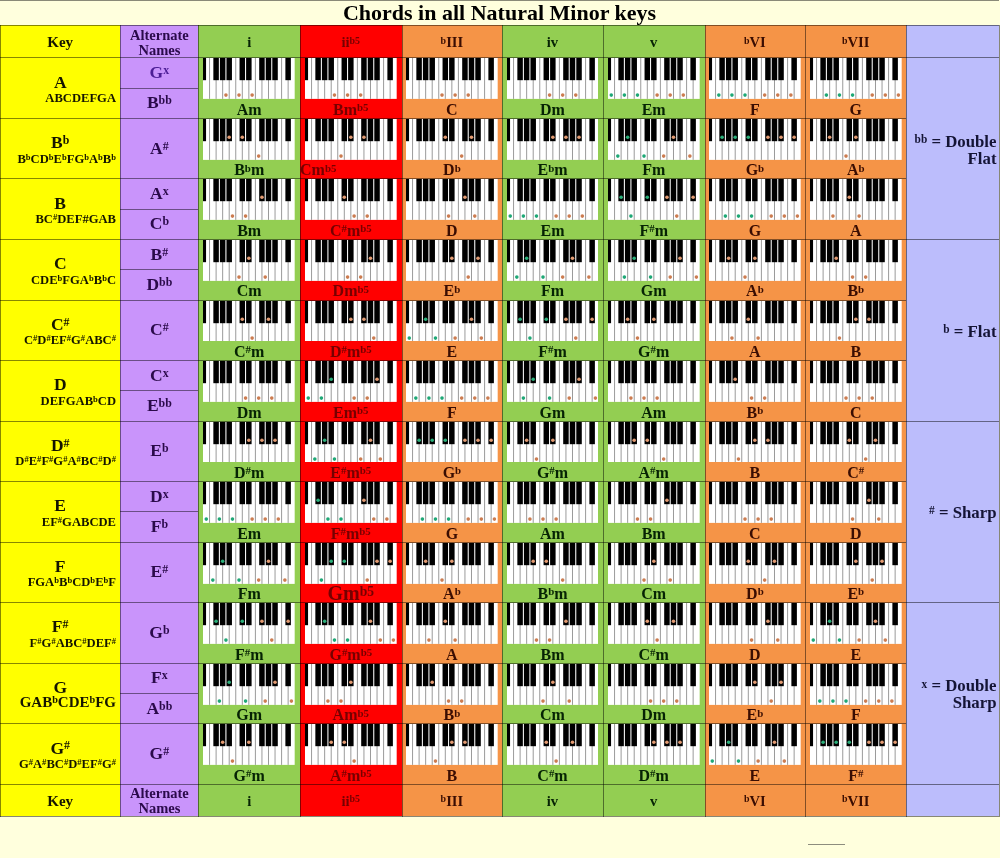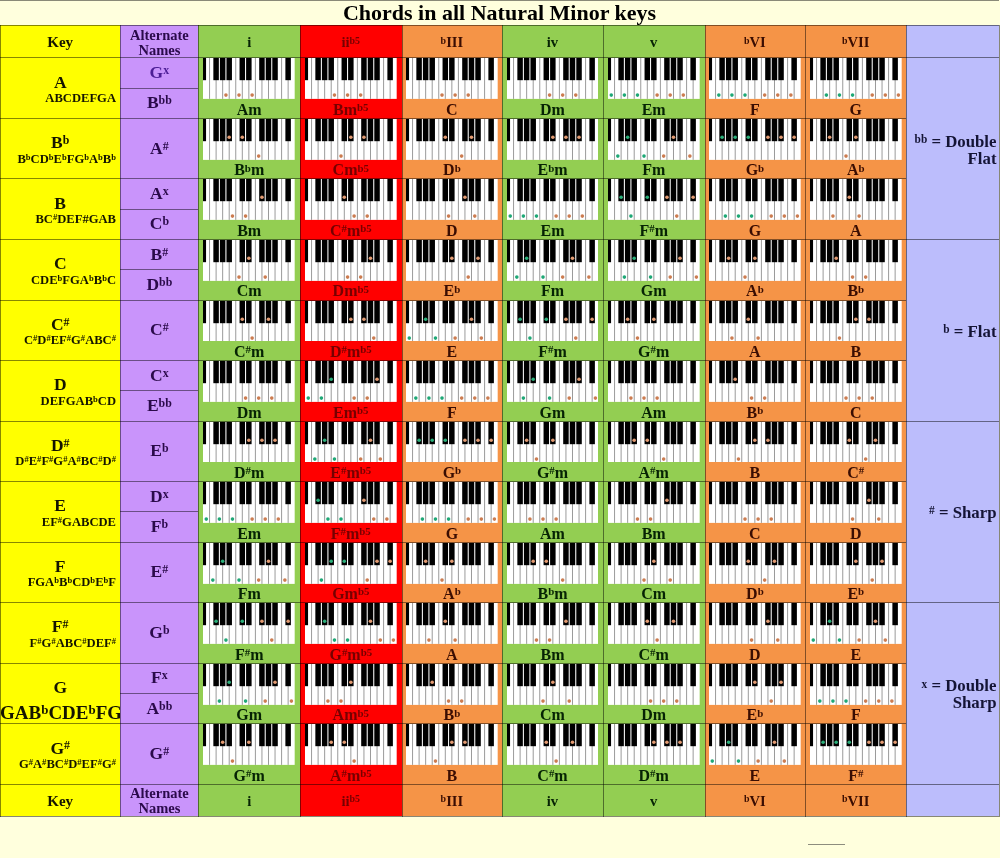--- a/index.html
+++ b/index.html
@@ -387,21 +387,21 @@
         <rect x="36.55" y="0" width="5.50" height="22.20" fill="#000000"></rect>
         <rect x="43.10" y="0" width="5.50" height="22.20" fill="#000000"></rect>
         <rect x="56.20" y="0" width="5.50" height="22.20" fill="#000000"></rect>
         <rect x="62.75" y="0" width="5.50" height="22.20" fill="#000000"></rect>
         <rect x="69.30" y="0" width="5.50" height="22.20" fill="#000000"></rect>
         <rect x="82.40" y="0" width="5.50" height="22.20" fill="#000000"></rect>
         <circle cx="36.02" cy="37.10" r="1.8" fill="#cc7c50"></circle>
         <circle cx="45.85" cy="18.30" r="1.8" fill="#e39b72"></circle>
         <circle cx="58.95" cy="18.30" r="1.8" fill="#e39b72"></circle>
       </svg>
-      <div style="position:absolute;left:0;top:42.5px;width:101.60000000000002px;text-align:center;font-size:16px;line-height:19px;font-weight:bold;color:#760000;">Cm<sup>b5</sup></div>
+      <div style="position:absolute;left:0;top:42.5px;width:101.60000000000002px;font-size:16px;line-height:19px;font-weight:bold;color:#760000;">Cm<sup>b5</sup></div>
     </div>
     <div class="cell" style="left:401.6px;top:117.93px;width:100.59999999999997px;height:60.53px;background:#f59447;">
       <svg width="91.70" height="40.90" viewBox="0 0 91.70 40.90" style="position:absolute;left:4.45px;top:1.00px;display:block">
         <rect x="0" y="0" width="91.70" height="40.90" fill="#ffffff"></rect>
         <rect x="6.05" y="0" width="1" height="40.90" fill="#9b9b9b"></rect>
         <rect x="12.60" y="0" width="1" height="40.90" fill="#9b9b9b"></rect>
         <rect x="19.15" y="0" width="1" height="40.90" fill="#9b9b9b"></rect>
         <rect x="25.70" y="0" width="1" height="40.90" fill="#9b9b9b"></rect>
         <rect x="32.25" y="0" width="1" height="40.90" fill="#9b9b9b"></rect>
         <rect x="38.80" y="0" width="1" height="40.90" fill="#9b9b9b"></rect>
@@ -2073,21 +2073,21 @@
         <rect x="62.75" y="0" width="5.50" height="22.20" fill="#000000"></rect>
         <rect x="69.30" y="0" width="5.50" height="22.20" fill="#000000"></rect>
         <rect x="82.40" y="0" width="5.50" height="22.20" fill="#000000"></rect>
         <circle cx="16.38" cy="37.10" r="1.8" fill="#1ea876"></circle>
         <circle cx="26.20" cy="18.30" r="1.8" fill="#2aaf7a"></circle>
         <circle cx="39.30" cy="18.30" r="1.8" fill="#2aaf7a"></circle>
         <circle cx="62.23" cy="37.10" r="1.8" fill="#cc7c50"></circle>
         <circle cx="72.05" cy="18.30" r="1.8" fill="#e39b72"></circle>
         <circle cx="85.15" cy="18.30" r="1.8" fill="#e39b72"></circle>
       </svg>
-      <div style="position:absolute;left:0;top:42.5px;width:101.60000000000002px;text-align:center;font-size:16px;line-height:19px;font-weight:bold;color:#760000;">Gm<sup>b5</sup></div>
+      <div style="position:absolute;left:0;top:42.5px;width:101.60000000000002px;text-align:center;font-size:20px;line-height:19px;font-weight:bold;color:#760000;">Gm<sup>b5</sup></div>
     </div>
     <div class="cell" style="left:401.6px;top:541.64px;width:100.59999999999997px;height:60.53px;background:#f59447;">
       <svg width="91.70" height="40.90" viewBox="0 0 91.70 40.90" style="position:absolute;left:4.45px;top:1.00px;display:block">
         <rect x="0" y="0" width="91.70" height="40.90" fill="#ffffff"></rect>
         <rect x="6.05" y="0" width="1" height="40.90" fill="#9b9b9b"></rect>
         <rect x="12.60" y="0" width="1" height="40.90" fill="#9b9b9b"></rect>
         <rect x="19.15" y="0" width="1" height="40.90" fill="#9b9b9b"></rect>
         <rect x="25.70" y="0" width="1" height="40.90" fill="#9b9b9b"></rect>
         <rect x="32.25" y="0" width="1" height="40.90" fill="#9b9b9b"></rect>
         <rect x="38.80" y="0" width="1" height="40.90" fill="#9b9b9b"></rect>
@@ -2477,21 +2477,21 @@
         <circle cx="19.65" cy="18.30" r="1.8" fill="#2aaf7a"></circle>
         <circle cx="29.47" cy="37.10" r="1.8" fill="#1ea876"></circle>
         <circle cx="49.13" cy="37.10" r="1.8" fill="#cc7c50"></circle>
         <circle cx="65.50" cy="18.30" r="1.8" fill="#e39b72"></circle>
         <circle cx="75.33" cy="37.10" r="1.8" fill="#cc7c50"></circle>
       </svg>
       <div style="position:absolute;left:0;top:42.5px;width:101.19999999999993px;text-align:center;font-size:16px;line-height:19px;font-weight:bold;color:#3a0d02;">E</div>
     </div>
     <div class="cell" style="left: 0px; top: 662.7px; width: 120.4px; height: 60.53px; background: rgb(255, 255, 0); color: rgb(21, 21, 0); font-weight: bold;">
       <div style="position:absolute;left:0;top:14.3px;width:120.4px;text-align:center;font-size:17.5px;line-height:20px;">G</div>
-      <div style="position:absolute;left:0;top:42px;width:116px;text-align:right;font-size:19px;line-height:15px;white-space:nowrap;">GAB<sup>b</sup>CDE<sup>b</sup>FG</div>
+      <div style="position:absolute;left:0;top:32px;width:116px;text-align:right;font-size:15px;line-height:15px;white-space:nowrap;">GAB<sup>b</sup>CDE<sup>b</sup>FG</div>
     </div>
     <div class="cell" style="left: 120.4px; top: 662.7px; width: 78px; height: 30.265px; background: rgb(201, 148, 251); display: flex; align-items: center; justify-content: center; color: rgb(42, 10, 74); font-weight: bold; font-size: 17.5px;">
       <span>F<sup>x</sup></span>
     </div>
     <div class="cell" style="left: 120.4px; top: 692.965px; width: 78px; height: 30.265px; background: rgb(201, 148, 251); display: flex; align-items: center; justify-content: center; color: rgb(42, 10, 74); font-weight: bold; font-size: 17.5px;">
       <span>A<sup>bb</sup></span>
     </div>
     <div class="cell" style="left:198.4px;top:662.6999999999999px;width:101.6px;height:60.53px;background:#93ce52;">
       <svg width="91.70" height="40.90" viewBox="0 0 91.70 40.90" style="position:absolute;left:4.95px;top:1.00px;display:block">
         <rect x="0" y="0" width="91.70" height="40.90" fill="#ffffff"></rect>

